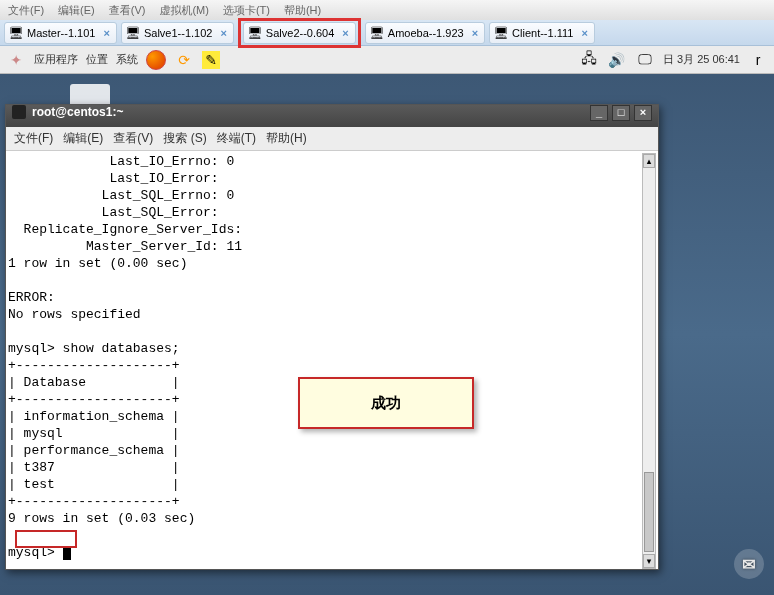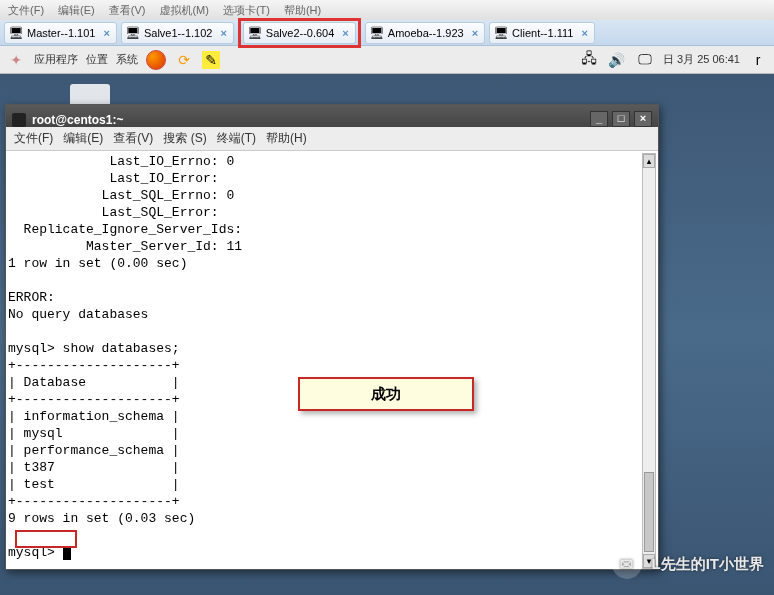--- a/index.html
+++ b/index.html
@@ -131,21 +131,21 @@
   left: 5px;
   width: 654px;
   background: #ededed;
   border: 1px solid #555;
   box-shadow: 2px 3px 8px rgba(0,0,0,0.5);
 }
 .term-titlebar {
   height: 22px;
   background: linear-gradient(#5a5a5a, #444);
   display: flex;
-  align-items: flex-end;
+  align-items: flex-start;
   justify-content: space-between;
   padding: 0 6px;
   color: #fff;
   font-size: 12px;
   font-weight: bold;
 }
 .term-title-left { display:flex; align-items:center; gap:6px; }
 .term-sys-icon { width:14px; height:14px; background:#222; border-radius:2px; }
 .term-buttons { display: flex; gap: 4px; }
 .term-btn {
@@ -206,21 +206,21 @@
 .term-scroll-thumb {
   position:absolute; bottom:16px; left:1px; right:1px; height:80px;
   background:#c8c8c8; border:1px solid #999;
 }
 
 .callout-box {
   position: absolute;
   top: 272px;
   left: 292px;
   width: 176px;
-  height: 34px;
+  height: 52px;
   background: #fffde0;
   border: 2px solid #c62828;
   display: flex;
   align-items: center;
   justify-content: center;
   font-size: 15px;
   font-weight: bold;
   color: #000;
   box-shadow: 3px 3px 5px rgba(0,0,0,0.3);
   font-family: Liberation Serif, serif;
@@ -351,21 +351,21 @@
     </div>
     <div class="term-body"><span>             Last_IO_Errno: 0</span>
 <span>             Last_IO_Error:</span>
 <span>            Last_SQL_Errno: 0</span>
 <span>            Last_SQL_Error:</span>
 <span>  Replicate_Ignore_Server_Ids:</span>
 <span>          Master_Server_Id: 11</span>
 <span>1 row in set (0.00 sec)</span>
 <span></span>
 <span>ERROR:</span>
-<span>No query databases</span>
+<span>No rows specified</span>
 <span></span>
 <span>mysql&gt; show databases;</span>
 <span>+--------------------+</span>
 <span>| Database           |</span>
 <span>+--------------------+</span>
 <span>| information_schema |</span>
 <span>| mysql              |</span>
 <span>| performance_schema |</span>
 <span>| t387               |</span>
 <span>| test               |</span>
@@ -382,15 +382,14 @@
       <div class="term-scroll-down">▾</div>
     </div>
 
     <div class="callout-box">
       <span>成功</span>
     </div>
   </div>
 
   <div class="watermark">
     <span class="wm-icon">✉</span>
-    <span>L先生的IT小世界</span>
   </div>
 </div>
 
 </body></html>

